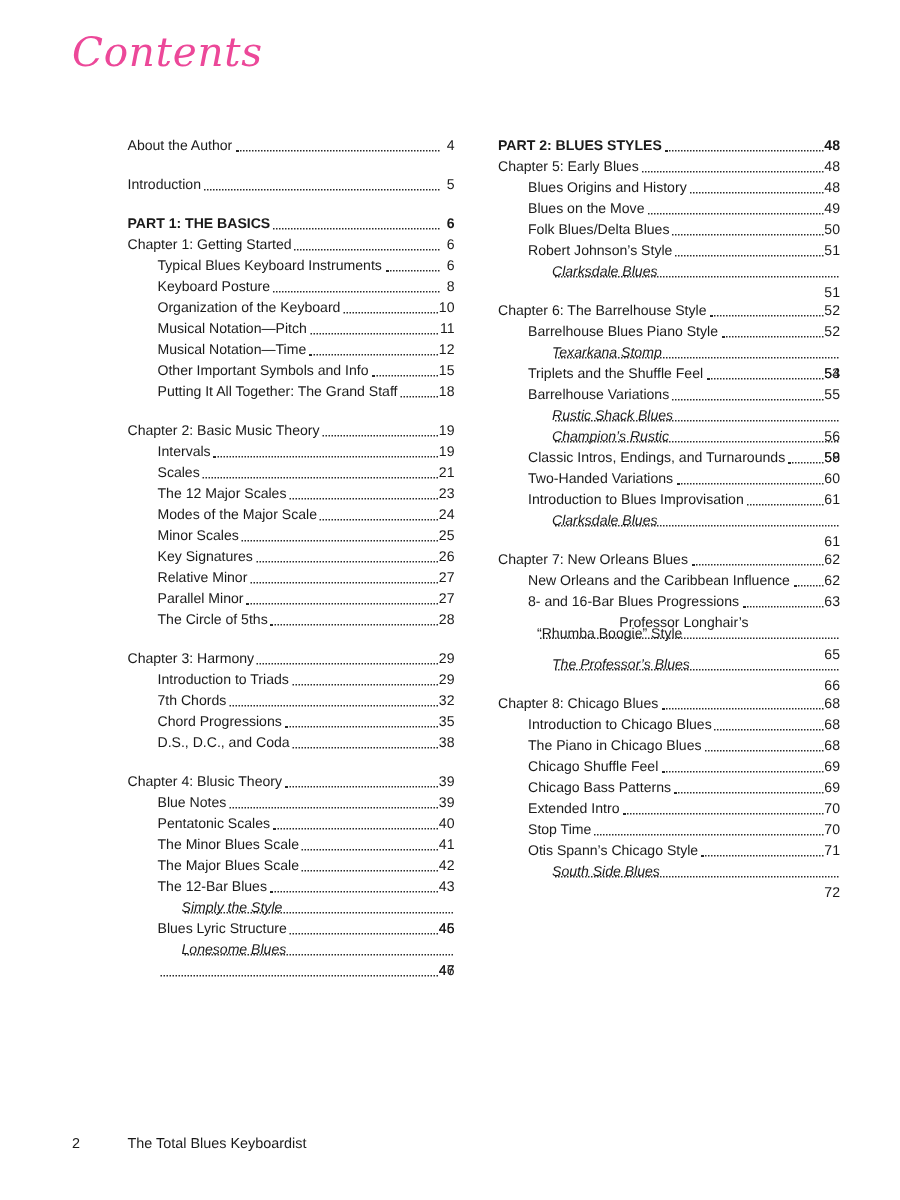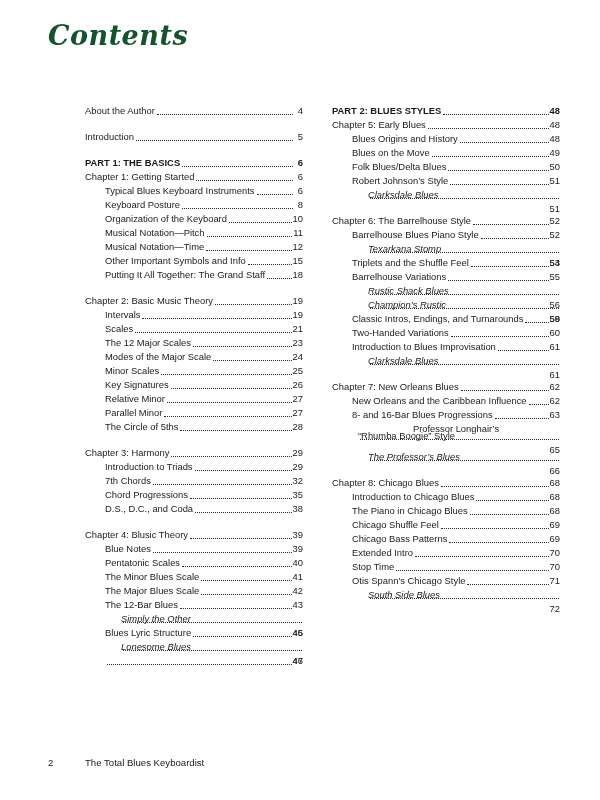--- a/index.html
+++ b/index.html
@@ -15,29 +15,29 @@
     color: #1a1a1a;
     font-family: "Liberation Sans", sans-serif;
     overflow: hidden;
   }
   .doc-title {
     position: absolute;
     left: 48px;
     top: 20px;
     font-family: "DejaVu Serif", serif;
     font-style: italic;
-    font-weight: 700;
+    font-weight: 400;
     font-size: 27px;
     letter-spacing: 0.5px;
-    color: #14532d;
+    color: #ec4899;
   }
   .columns {
     position: absolute;
     left: 85px;
-    top: 104px;
+    top: 90px;
     display: flex;
     align-items: flex-start;
   }
   .toc-col { display: block; }
   .col-left  { width: 218px; margin-right: 29px; }
   .col-right { width: 228px; }
   .toc-group { margin-bottom: 12px; }
   .toc-group:last-child { margin-bottom: 0; }
   .toc-row {
     display: flex;
@@ -248,21 +248,21 @@
             <span class="lab">The Major Blues Scale</span>
             <span class="dots"></span>
             <span class="pg">42</span>
           </div>
           <div class="toc-row lv1">
             <span class="lab">The 12-Bar Blues</span>
             <span class="dots"></span>
             <span class="pg">43</span>
           </div>
           <div class="toc-row lv2 it">
-            <span class="lab">Simply the Other</span>
+            <span class="lab">Simply the Style</span>
             <span class="dots"></span>
             <span class="pg">45</span>
           </div>
           <div class="toc-row lv1">
             <span class="lab">Blues Lyric Structure</span>
             <span class="dots"></span>
             <span class="pg">46</span>
           </div>
           <div class="toc-row lv2 it">
             <span class="lab">Lonesome Blues</span>

